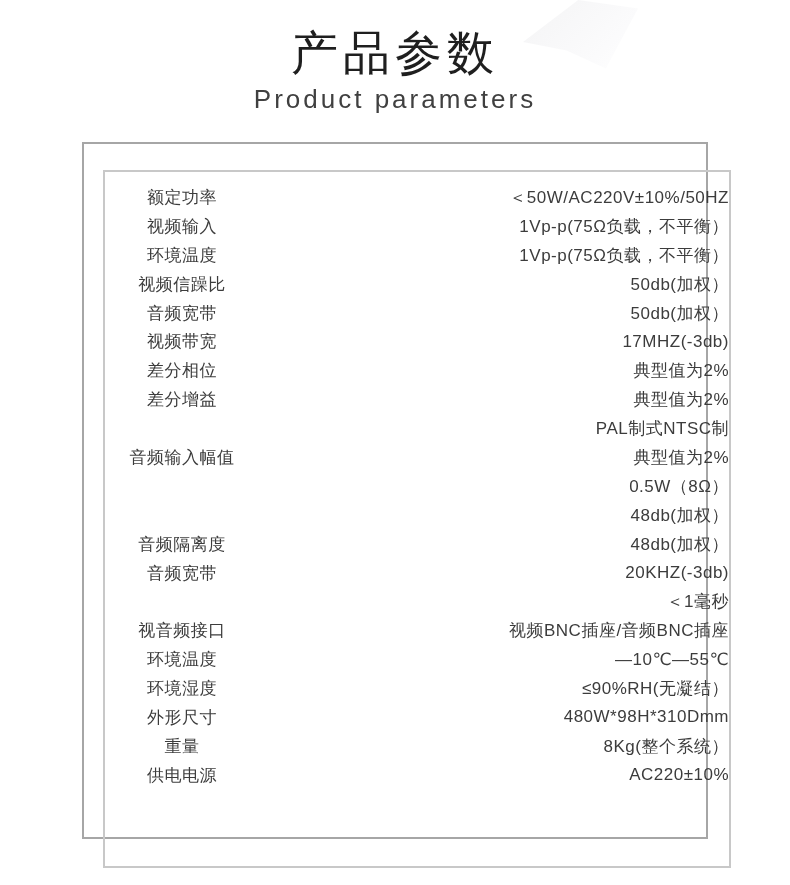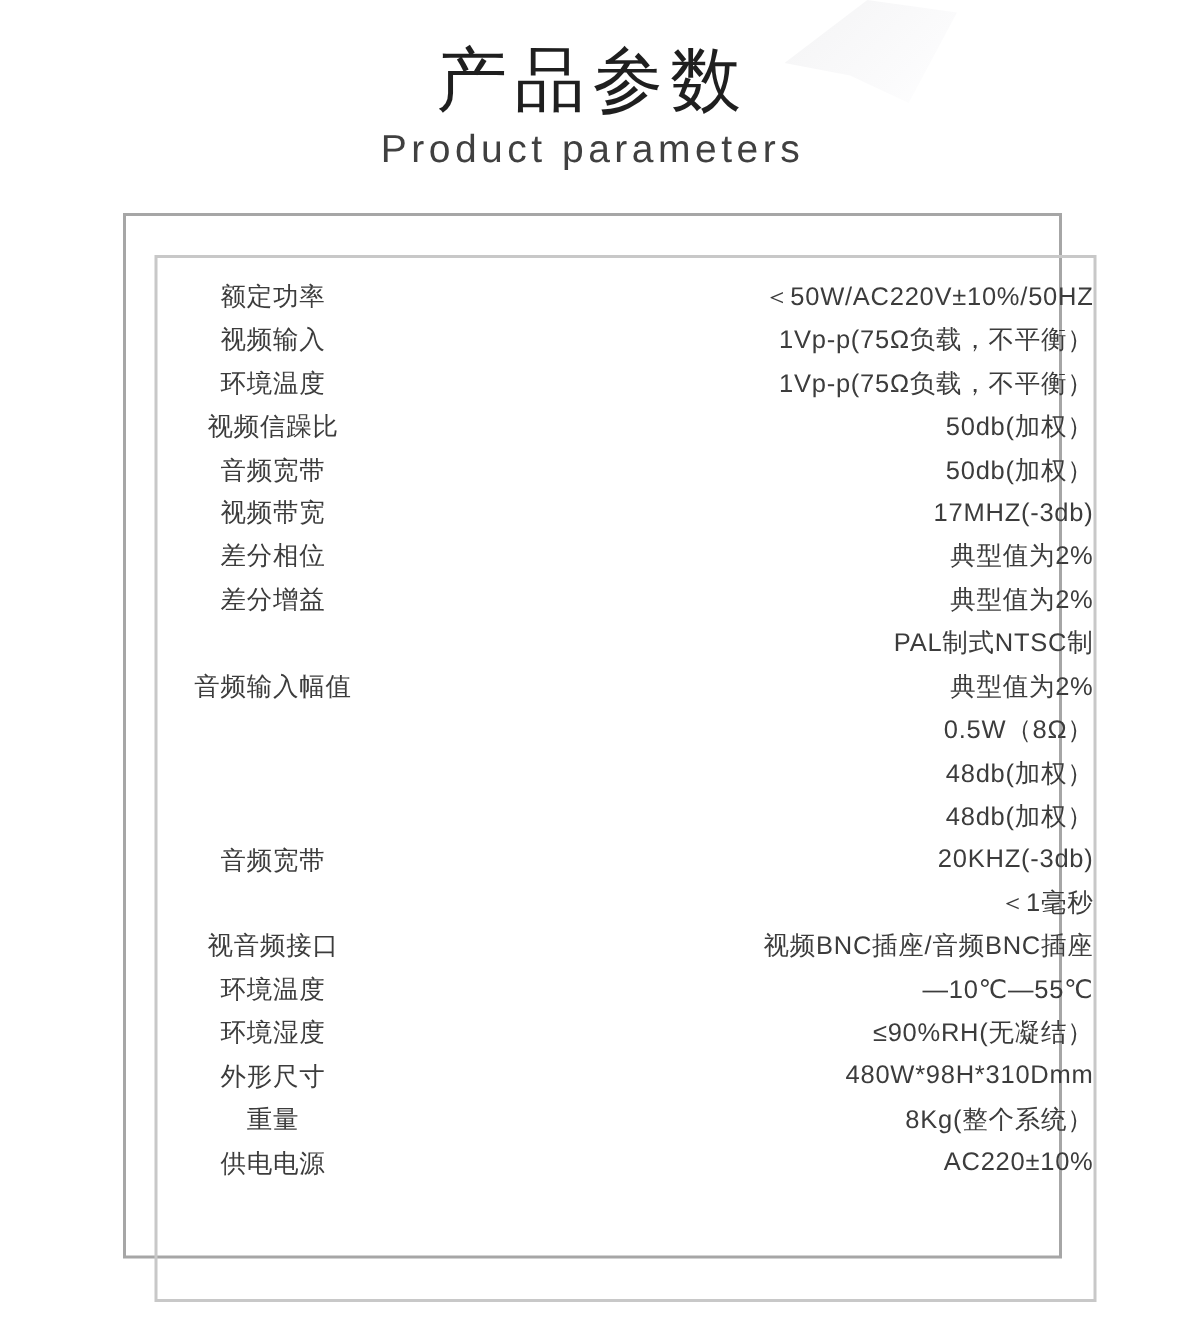--- a/index.html
+++ b/index.html
@@ -144,20 +144,21 @@
         <div class="spec-label">音频输入幅值</div>
         <div class="spec-value">典型值为2%</div>
       </div>
       <div class="spec-row">
         <div class="spec-value">0.5W（8Ω）</div>
       </div>
       <div class="spec-row">
         <div class="spec-value">48db(加权）</div>
       </div>
       <div class="spec-row">
+        <div class="spec-label">音频隔离度</div>
         <div class="spec-value">48db(加权）</div>
       </div>
       <div class="spec-row">
         <div class="spec-label">音频宽带</div>
         <div class="spec-value">20KHZ(-3db)</div>
       </div>
       <div class="spec-row">
         <div class="spec-value">＜1毫秒</div>
       </div>
       <div class="spec-row">

